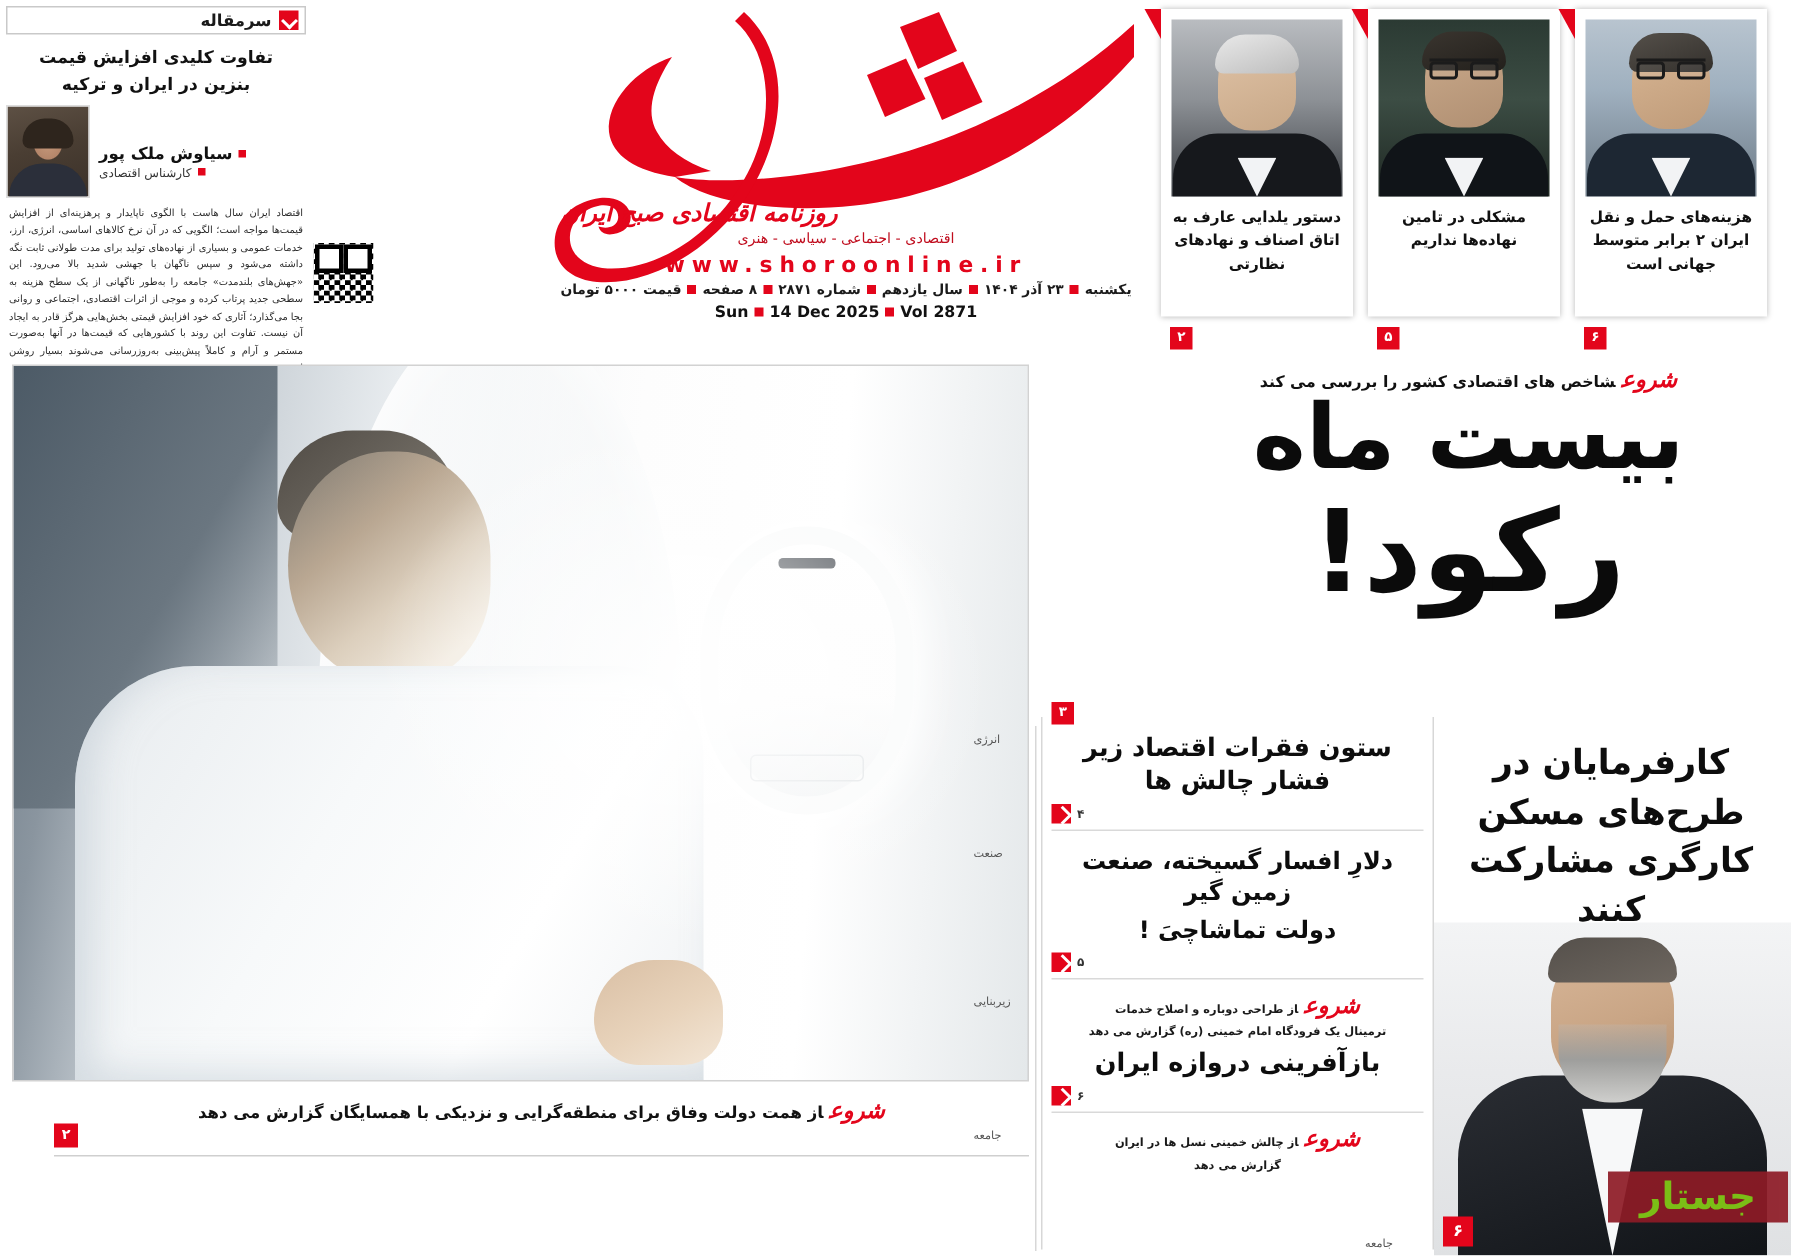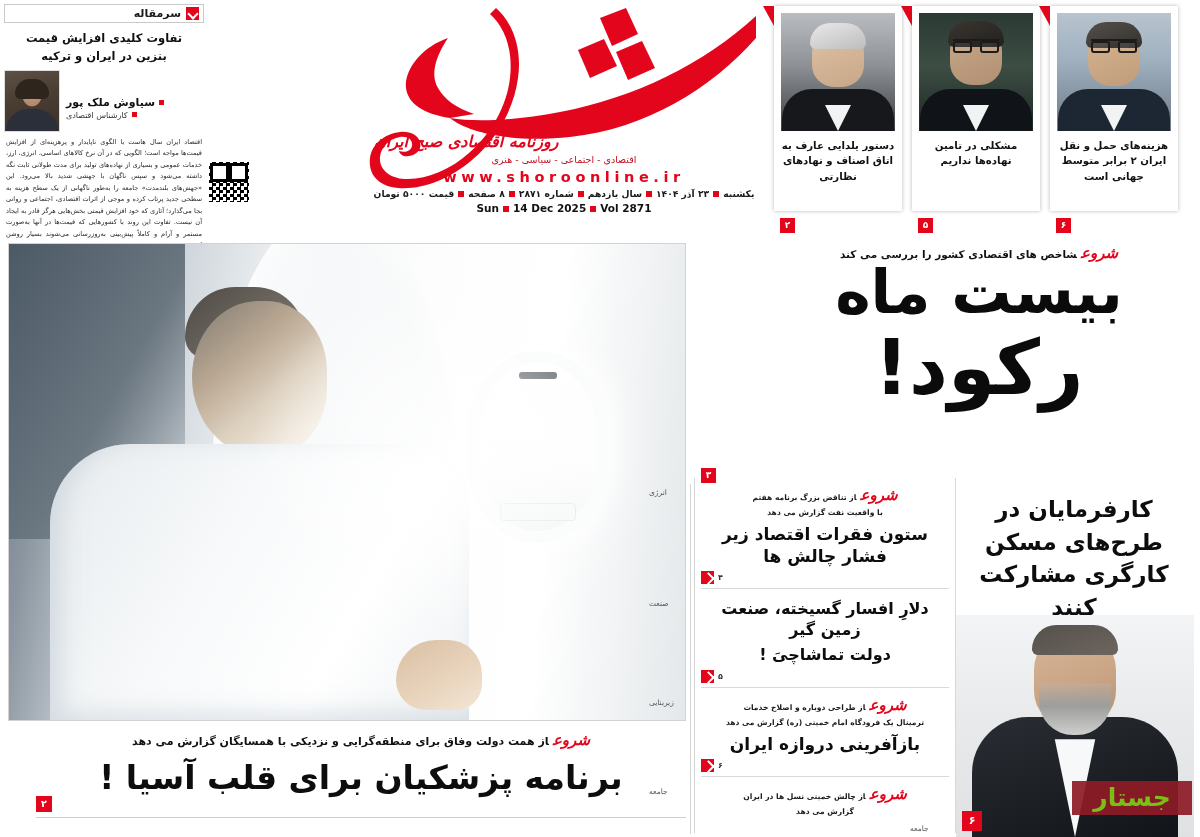--- a/index.html
+++ b/index.html
@@ -838,36 +838,31 @@
         <span class="pax-hair"></span>
         <span class="pax-head"></span>
         <span class="pax-shirt"></span>
         <span class="pax-hand"></span>
         <span class="window"></span>
         <span class="glare"></span>
       </div>
 
       <div class="lead-caption">
         <span class="kicker"><span class="sh-mark">شروع</span><span>از همت دولت وفاق برای منطقه‌گرایی و نزدیکی با همسایگان گزارش می دهد</span></span>
-        <div class="lead-headline">برنامه پزشکیان برای قلب آسیا !</div>
         <span class="lead-pg">۲</span>
         <span class="lead-rule"></span>
       </div>
     </div>
 
     <span class="vsep"></span>
 
     <div class="listcol">
       <span class="listcol-top-pg">۳</span>
 
       <div class="newsitem">
-        <div class="ni-kicker">
-          <span class="sh-mark">شروع</span><span>از تناقض بزرگ برنامه هفتم</span><br>
-          <span>با واقعیت نفت گزارش می دهد</span>
-        </div>
         <div class="ni-title">ستون فقرات اقتصاد زیر فشار چالش ها</div>
         <div class="ni-foot">
           <span class="ni-pg-icon"></span>
           <span class="ni-pg-num">۴</span>
         </div>
         <span class="cat-tag">انرژی</span>
       </div>
 
       <div class="newsitem">
         <div class="ni-title two">دلارِ افسار گسیخته، صنعت زمین گیر</div>

